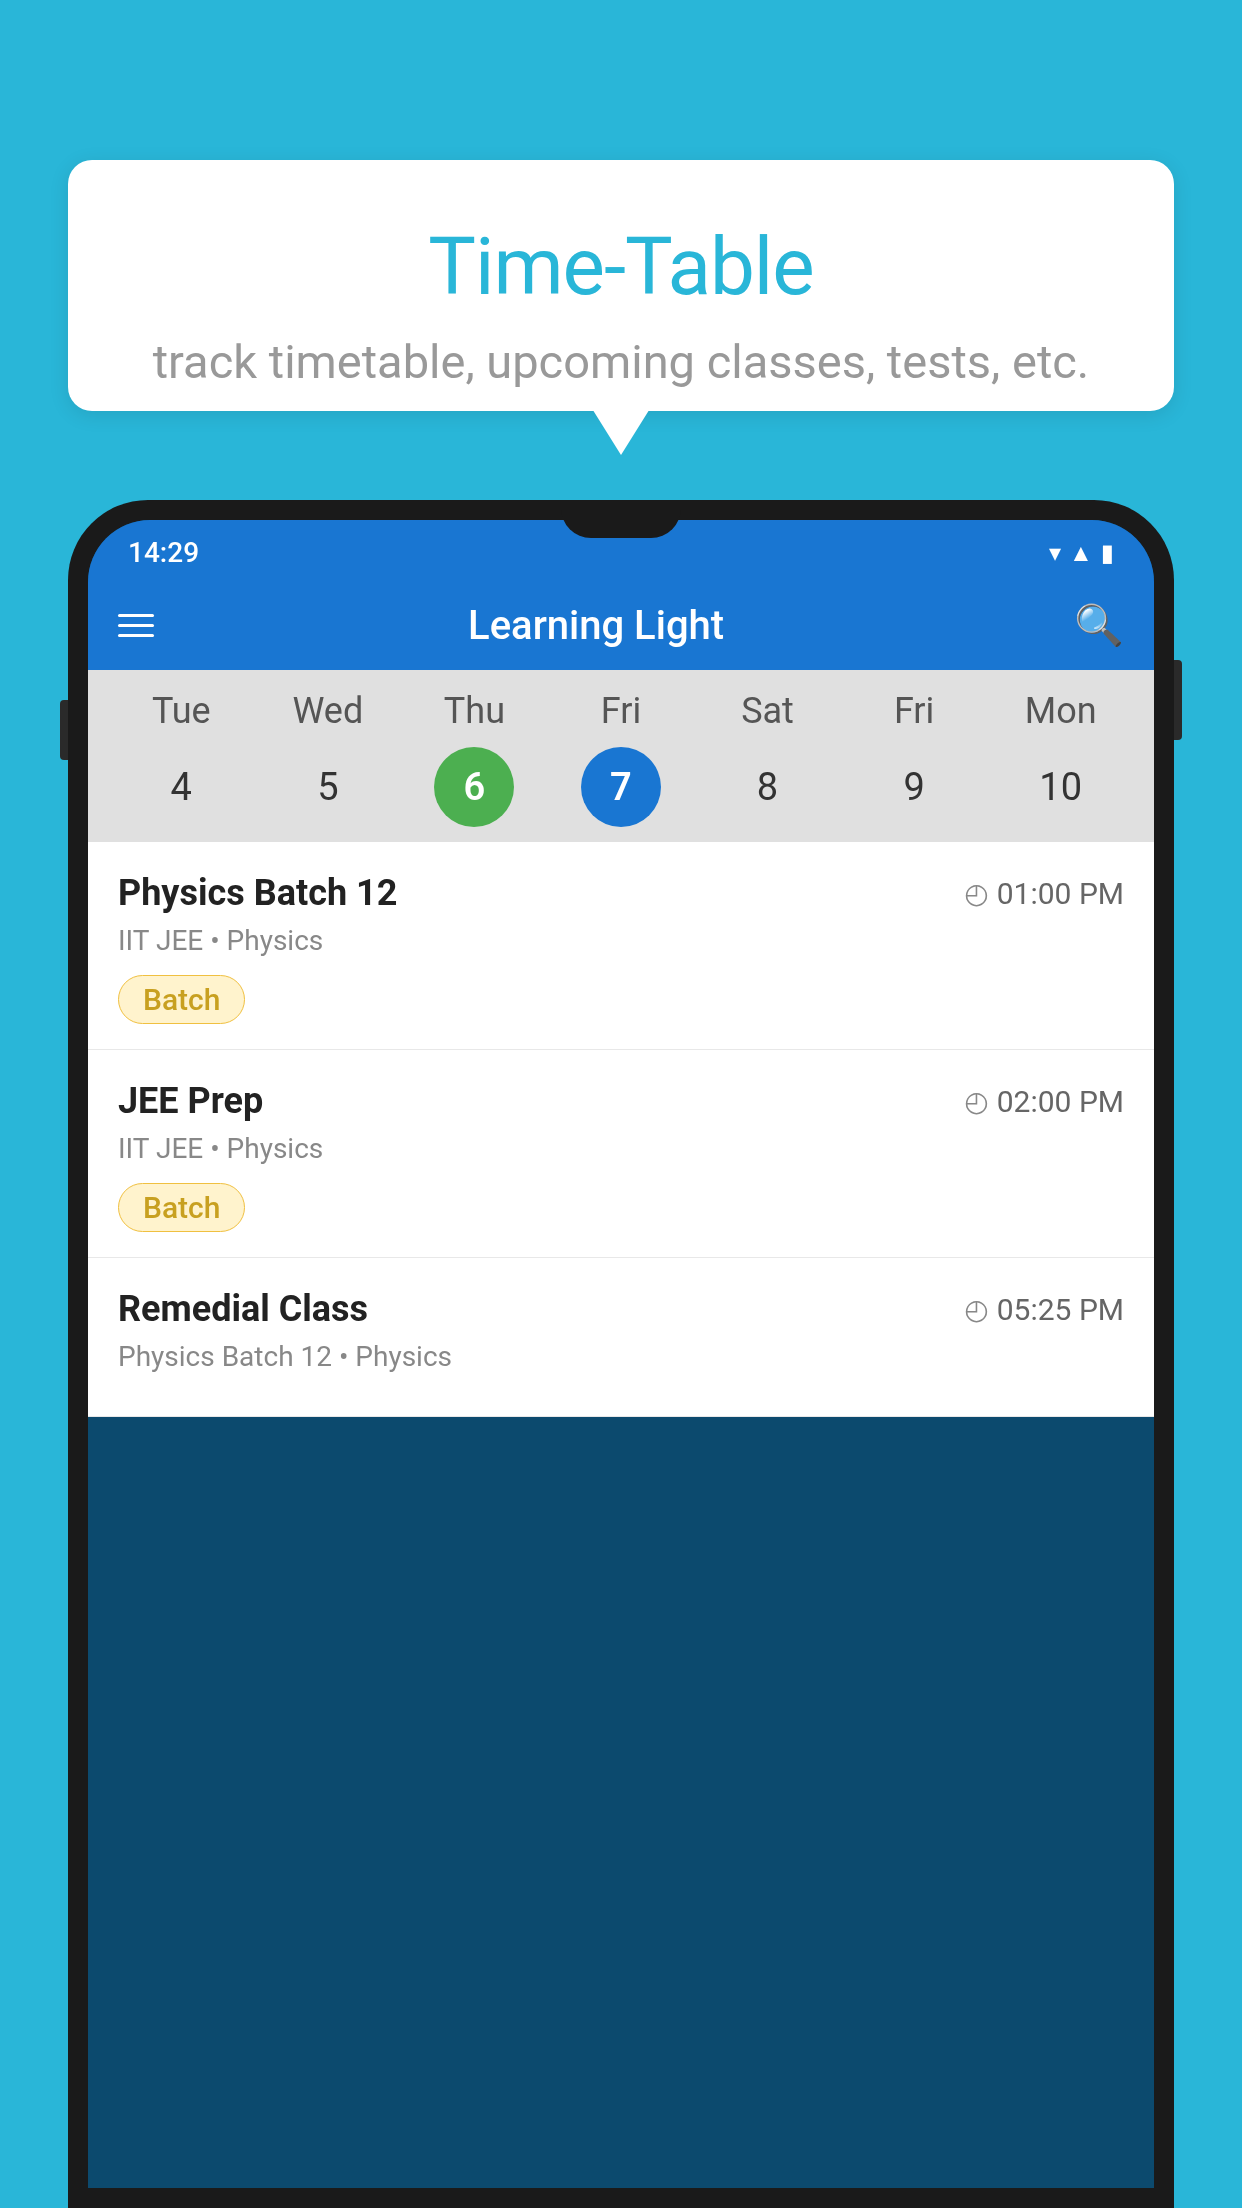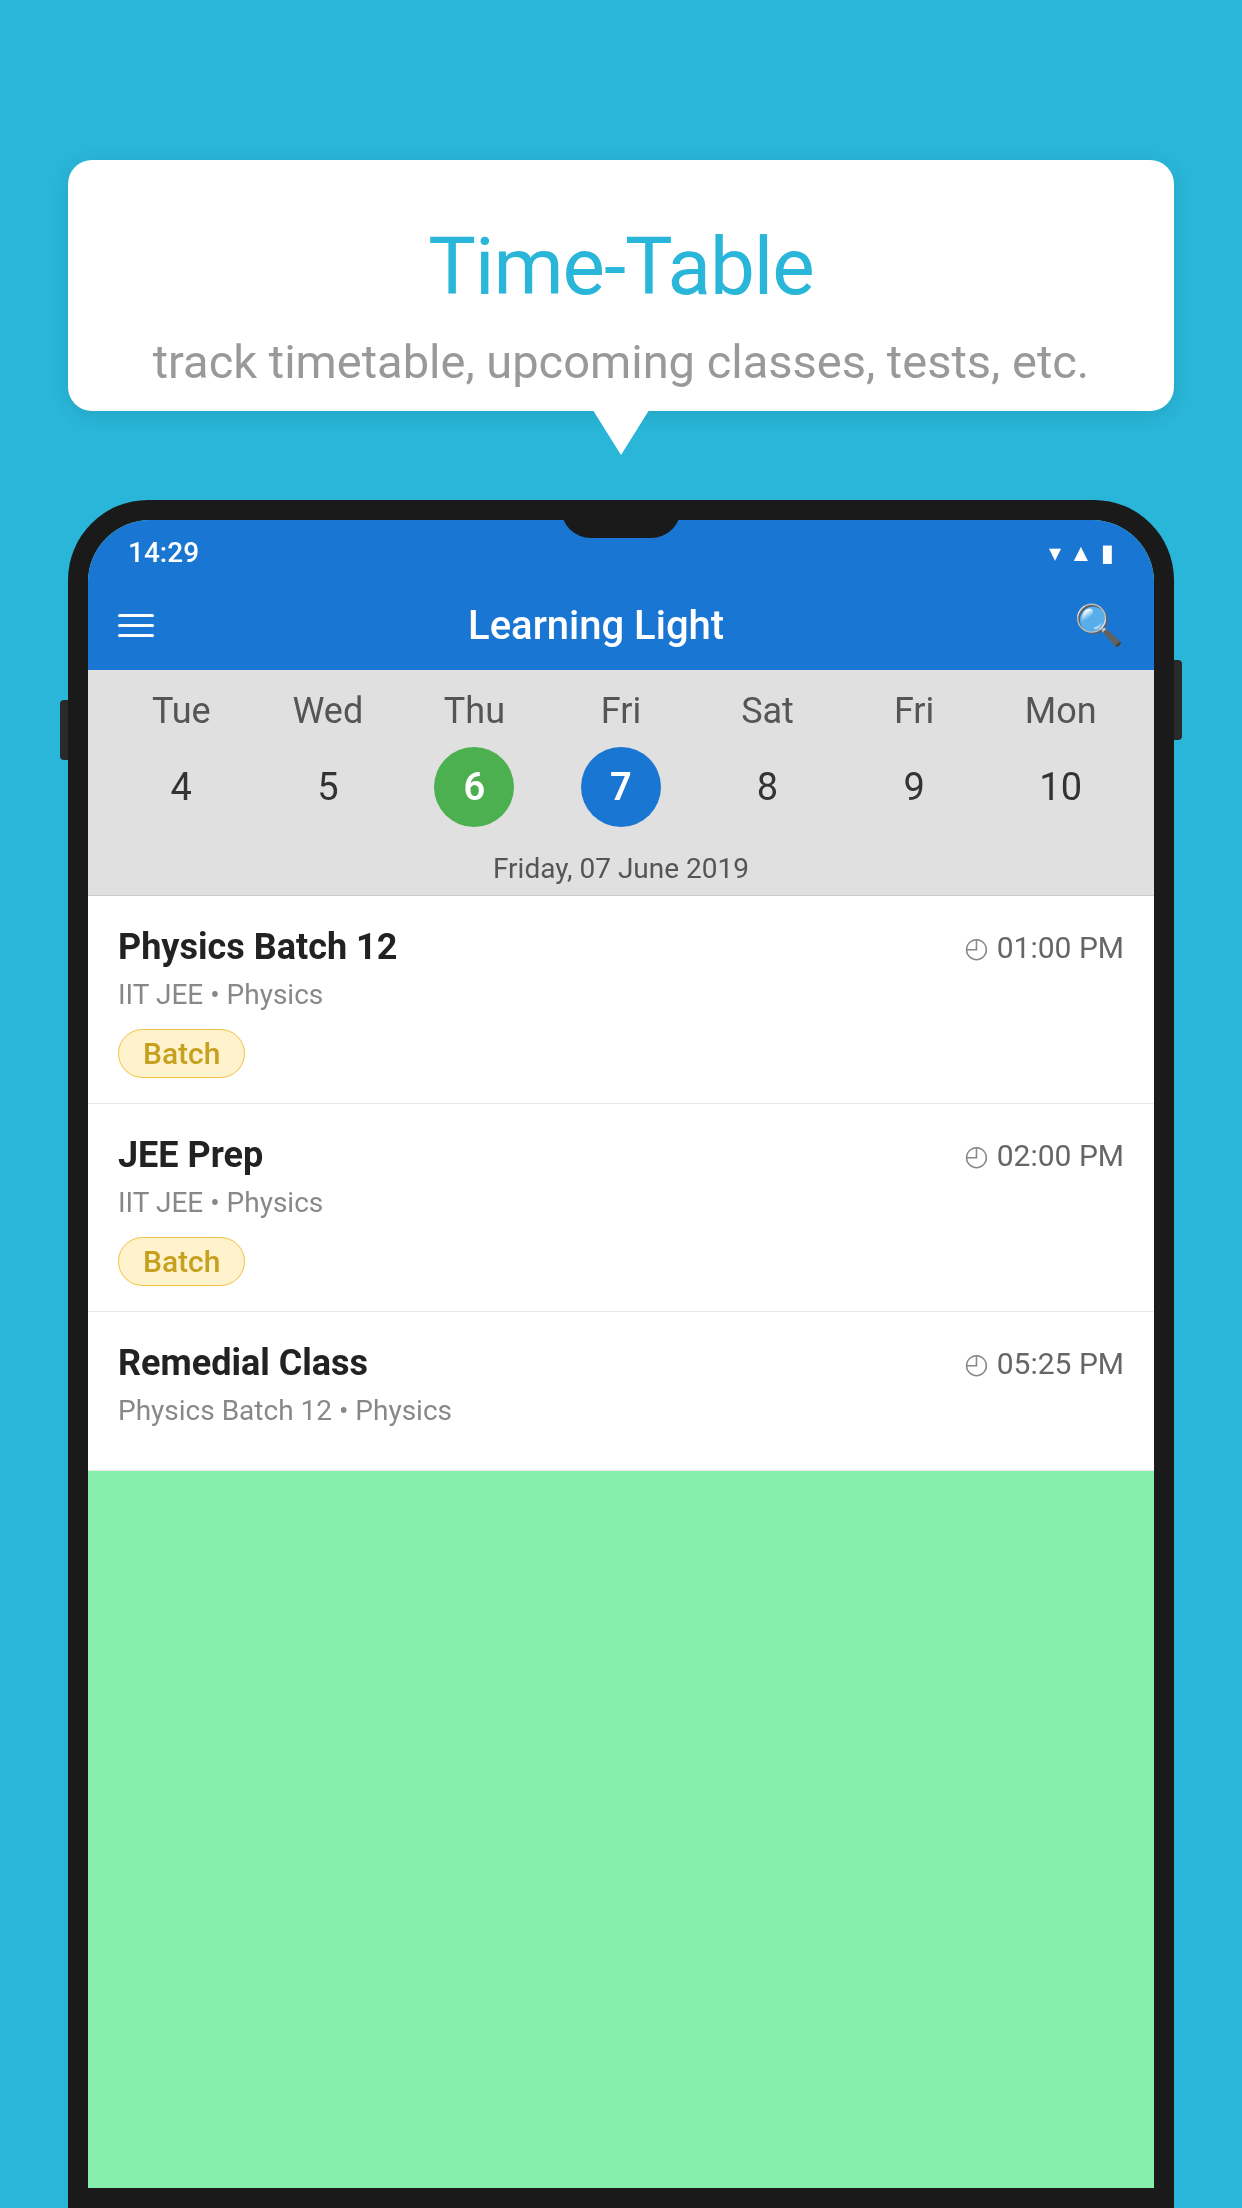--- a/index.html
+++ b/index.html
@@ -69,21 +69,21 @@
 
     .phone-outer {
       background: #1a1a1a;
       border-radius: 80px 80px 0 0;
       padding: 20px;
       position: relative;
       height: 100%;
     }
 
     .phone-inner {
-      background: #86efac;
+      background: #0c4a6e;
       border-radius: 62px 62px 0 0;
       overflow: hidden;
       height: 100%;
       position: relative;
     }
 
     
     .phone-notch {
       position: absolute;
       top: 0;
@@ -346,21 +346,20 @@
         </div>
         <div class="day-numbers">
           <span class="day-number">4</span>
           <span class="day-number">5</span>
           <span class="day-number today">6</span>
           <span class="day-number selected">7</span>
           <span class="day-number">8</span>
           <span class="day-number">9</span>
           <span class="day-number">10</span>
         </div>
-        <div class="selected-date">Friday, 07 June 2019</div>
       </div>
 
       <div class="schedule-list">
 
         <div class="schedule-item">
           <div class="schedule-item-header">
             <span class="schedule-item-title">Physics Batch 12</span>
             <span class="schedule-item-time">
               <span class="clock-icon">◴</span>
               <span>01:00 PM</span>

